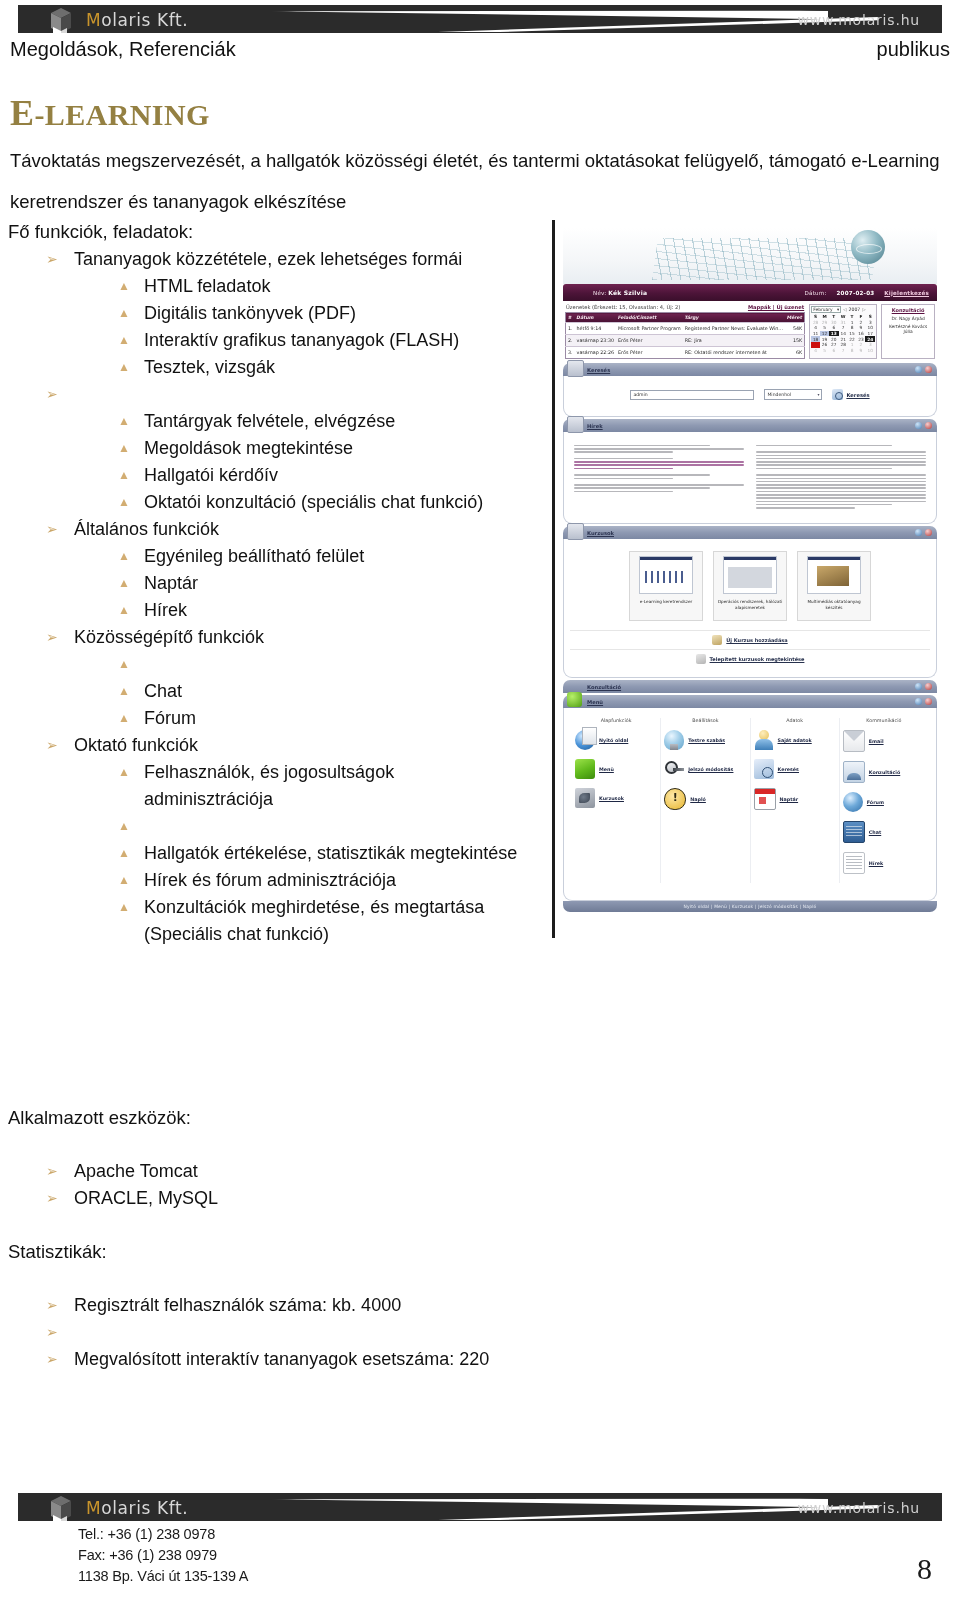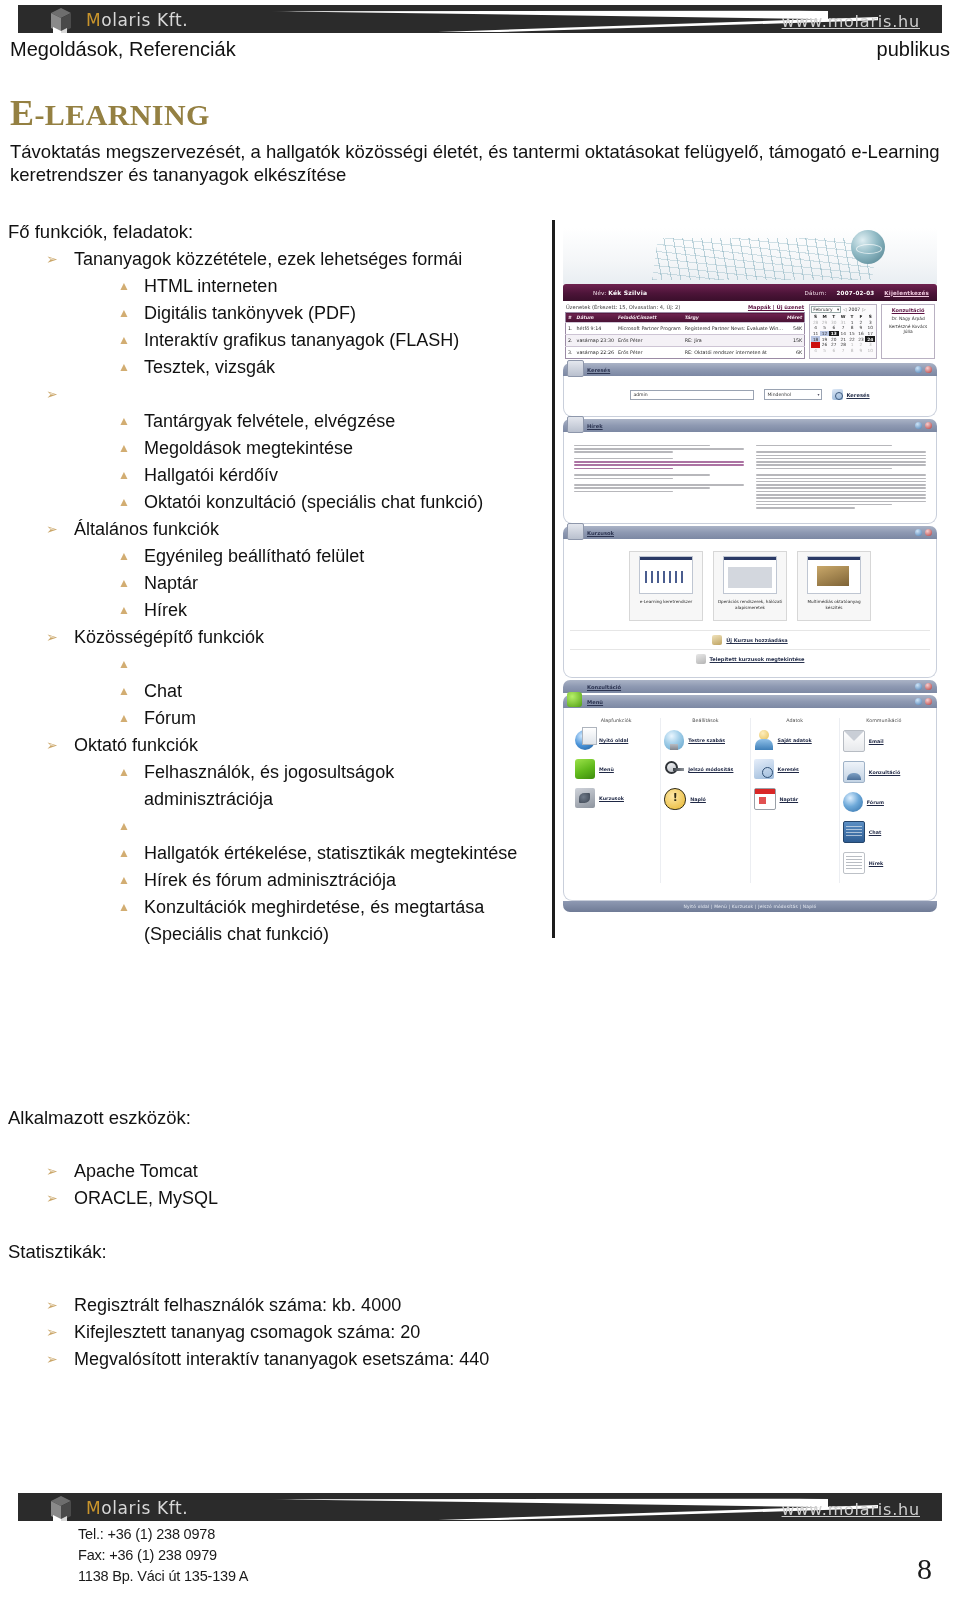--- a/index.html
+++ b/index.html
@@ -57,26 +57,25 @@
     letter-spacing: 0.6px;
     color: #d8d8d8;
     font-family: "DejaVu Sans", sans-serif;
     z-index: 3;
   }
   .brand-name .m-accent { color: #c9952c; }
   .brand-url {
     position: absolute;
     right: 22px;
     top: 7px;
-    font-size: 16px;
+    font-size: 14px;
     letter-spacing: 0.8px;
     color: #cfcfcf;
     font-family: "DejaVu Sans", sans-serif;
     z-index: 3;
-    text-decoration: underline;
   }
 
   
   .page-head {
     position: absolute;
     left: 10px;
     top: 38px;
     width: 940px;
     display: flex;
     justify-content: space-between;
@@ -99,21 +98,21 @@
   }
   .doc-title .cap { font-size: 36px; }
 
   
   .intro {
     position: absolute;
     left: 10px;
     top: 140px;
     width: 930px;
     font-size: 18.5px;
-    line-height: 23px;
+    line-height: 41px;
     color: #111;
   }
 
   
   .content-col {
     position: absolute;
     left: 8px;
     top: 218px;
     width: 520px;
   }
@@ -575,21 +574,21 @@
 
 <div class="content-col">
   <p class="section-label">Fő funkciók, feladatok:</p>
   <ul class="blist" id="fn-list">
       <li class="bl lvl1">
         <span class="bullet">➢</span>
         <span class="bl-text">Tananyagok közzététele, ezek lehetséges formái</span>
       </li>
       <li class="bl lvl2">
         <span class="bullet tri">▲</span>
-        <span class="bl-text">HTML interneten</span>
+        <span class="bl-text">HTML feladatok</span>
       </li>
       <li class="bl lvl2">
         <span class="bullet tri">▲</span>
         <span class="bl-text">Digitális tankönyvek (PDF)</span>
       </li>
       <li class="bl lvl2">
         <span class="bullet tri">▲</span>
         <span class="bl-text">Interaktív grafikus tananyagok (FLASH)</span>
       </li>
       <li class="bl lvl2">
@@ -688,25 +687,24 @@
   <div class="spacer-md"></div>
   <p class="section-label">Statisztikák:</p>
   <div class="spacer-md"></div>
   <ul class="blist" id="stats-list">
       <li class="bl lvl1">
         <span class="bullet">➢</span>
         <span class="bl-text">Regisztrált felhasználók száma: kb. 4000</span>
       </li>
       <li class="bl lvl1">
         <span class="bullet">➢</span>
-        <span class="bl-text">Kifejlesztett tananyag csomagok száma: 20</span>
       </li>
       <li class="bl lvl1">
         <span class="bullet">➢</span>
-        <span class="bl-text">Megvalósított interaktív tananyagok esetszáma: 440</span>
+        <span class="bl-text">Megvalósított interaktív tananyagok esetszáma: 220</span>
       </li>
     </ul>
 </div>
 
 <div class="shot">
   <div class="shot-inner">
 
     <div class="shot-banner">
       <div class="grid-fan"></div>
       <div class="globe"></div>

